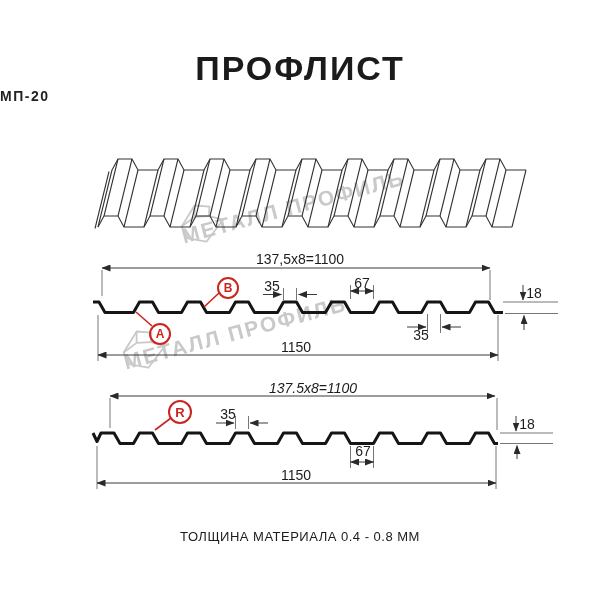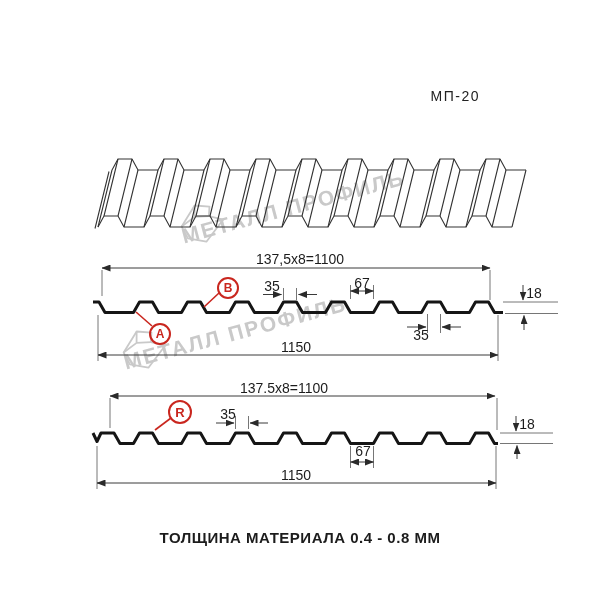--- a/index.html
+++ b/index.html
@@ -1,23 +1,23 @@
 <!DOCTYPE html>
 <html><head>
 <meta charset="utf-8">
 <style>
   html,body{margin:0;padding:0;background:#fff;}
   #stage{position:relative;width:600px;height:600px;background:#ffffff;overflow:hidden;
          font-family:"Liberation Sans",sans-serif;}
   .title{position:absolute;left:0;top:49px;width:600px;text-align:center;
          font-size:34px;font-weight:bold;letter-spacing:2px;color:#1b1b1b;}
-  .subtitle{position:absolute;left:0;top:88px;width:480px;text-align:right;
-         font-size:14px;font-weight:normal;letter-spacing:1.5px;color:#222;}
+  .subtitle{position:absolute;left:0;top:88px;width:480px;text-align:left;
+         font-size:14px;font-weight:bold;letter-spacing:1.5px;color:#222;}
   .footer{position:absolute;left:0;top:529px;width:600px;text-align:center;
-         font-size:15px;font-weight:bold;letter-spacing:.5px;color:#1c1c1c;}
+         font-size:13px;font-weight:normal;letter-spacing:.5px;color:#1c1c1c;}
   .dim{position:absolute;transform:translate(-50%,-50%);font-size:14px;color:#1c1c1c;
        white-space:nowrap;line-height:1;}
   .wm{position:absolute;display:flex;align-items:flex-end;gap:8px;
       transform-origin:0 100%;transform:rotate(-15deg);pointer-events:none;}
   .wm span{font-size:21px;font-weight:bold;letter-spacing:2px;color:#c9c9c9;
       white-space:nowrap;line-height:1;padding-bottom:12px;}
   .badge{position:absolute;border:2px solid #c9261e;border-radius:50%;
       color:#c9261e;font-weight:bold;display:flex;align-items:center;justify-content:center;
       background:transparent;}
   .badge.sm{width:18px;height:18px;font-size:12px;}
@@ -25,20 +25,21 @@
   svg{position:absolute;left:0;top:0;}
   .layer-art{z-index:3;}
   .layer-wm{z-index:2;}
   .above{z-index:4;}
 </style>
 </head>
 <body>
 
 <div id="stage">
 
+  <div class="title above">ПРОФЛИСТ</div>
   <div class="subtitle above">МП-20</div>
 
   <div class="wm layer-wm" style="left:188px;top:206px;height:52px;">
     <svg width="46" height="44" viewBox="0 0 46 44">
       <g fill="none" stroke="#c9c9c9" stroke-width="1.8" stroke-linejoin="round">
         <path d="M2,20 L20,3 L34,8 L31,17 L44,24 L22,41 L5,33 Z"></path>
         <path d="M20,3 L17,14 L31,17 M17,14 L2,20"></path>
       </g>
     </svg>
     <span>МЕТАЛЛ ПРОФИЛЬ</span>
@@ -120,21 +121,21 @@
     </g>
   </svg>
 
   <div class="dim above" style="left:300px;top:259px;">137,5x8=1100</div>
   <div class="dim above" style="left:272px;top:286px;">35</div>
   <div class="dim above" style="left:362px;top:283px;">67</div>
   <div class="dim above" style="left:534px;top:293px;">18</div>
   <div class="dim above" style="left:421px;top:335px;">35</div>
   <div class="dim above" style="left:296px;top:347px;">1150</div>
 
-  <div class="dim above" style="left:284px;top:388px;">137.5x8=1100</div>
+  <div class="dim above" style="left:313px;top:388px;font-style:italic;">137.5x8=1100</div>
   <div class="dim above" style="left:228px;top:414px;">35</div>
   <div class="dim above" style="left:527px;top:424px;">18</div>
   <div class="dim above" style="left:363px;top:451px;">67</div>
   <div class="dim above" style="left:296px;top:475px;">1150</div>
 
   <div class="badge sm above" style="left:217px;top:277px;">B</div>
   <div class="badge sm above" style="left:149px;top:323px;">A</div>
   <div class="badge lg above" style="left:168px;top:400px;">R</div>
 
   <div class="footer above">ТОЛЩИНА МАТЕРИАЛА 0.4 - 0.8 ММ</div>

